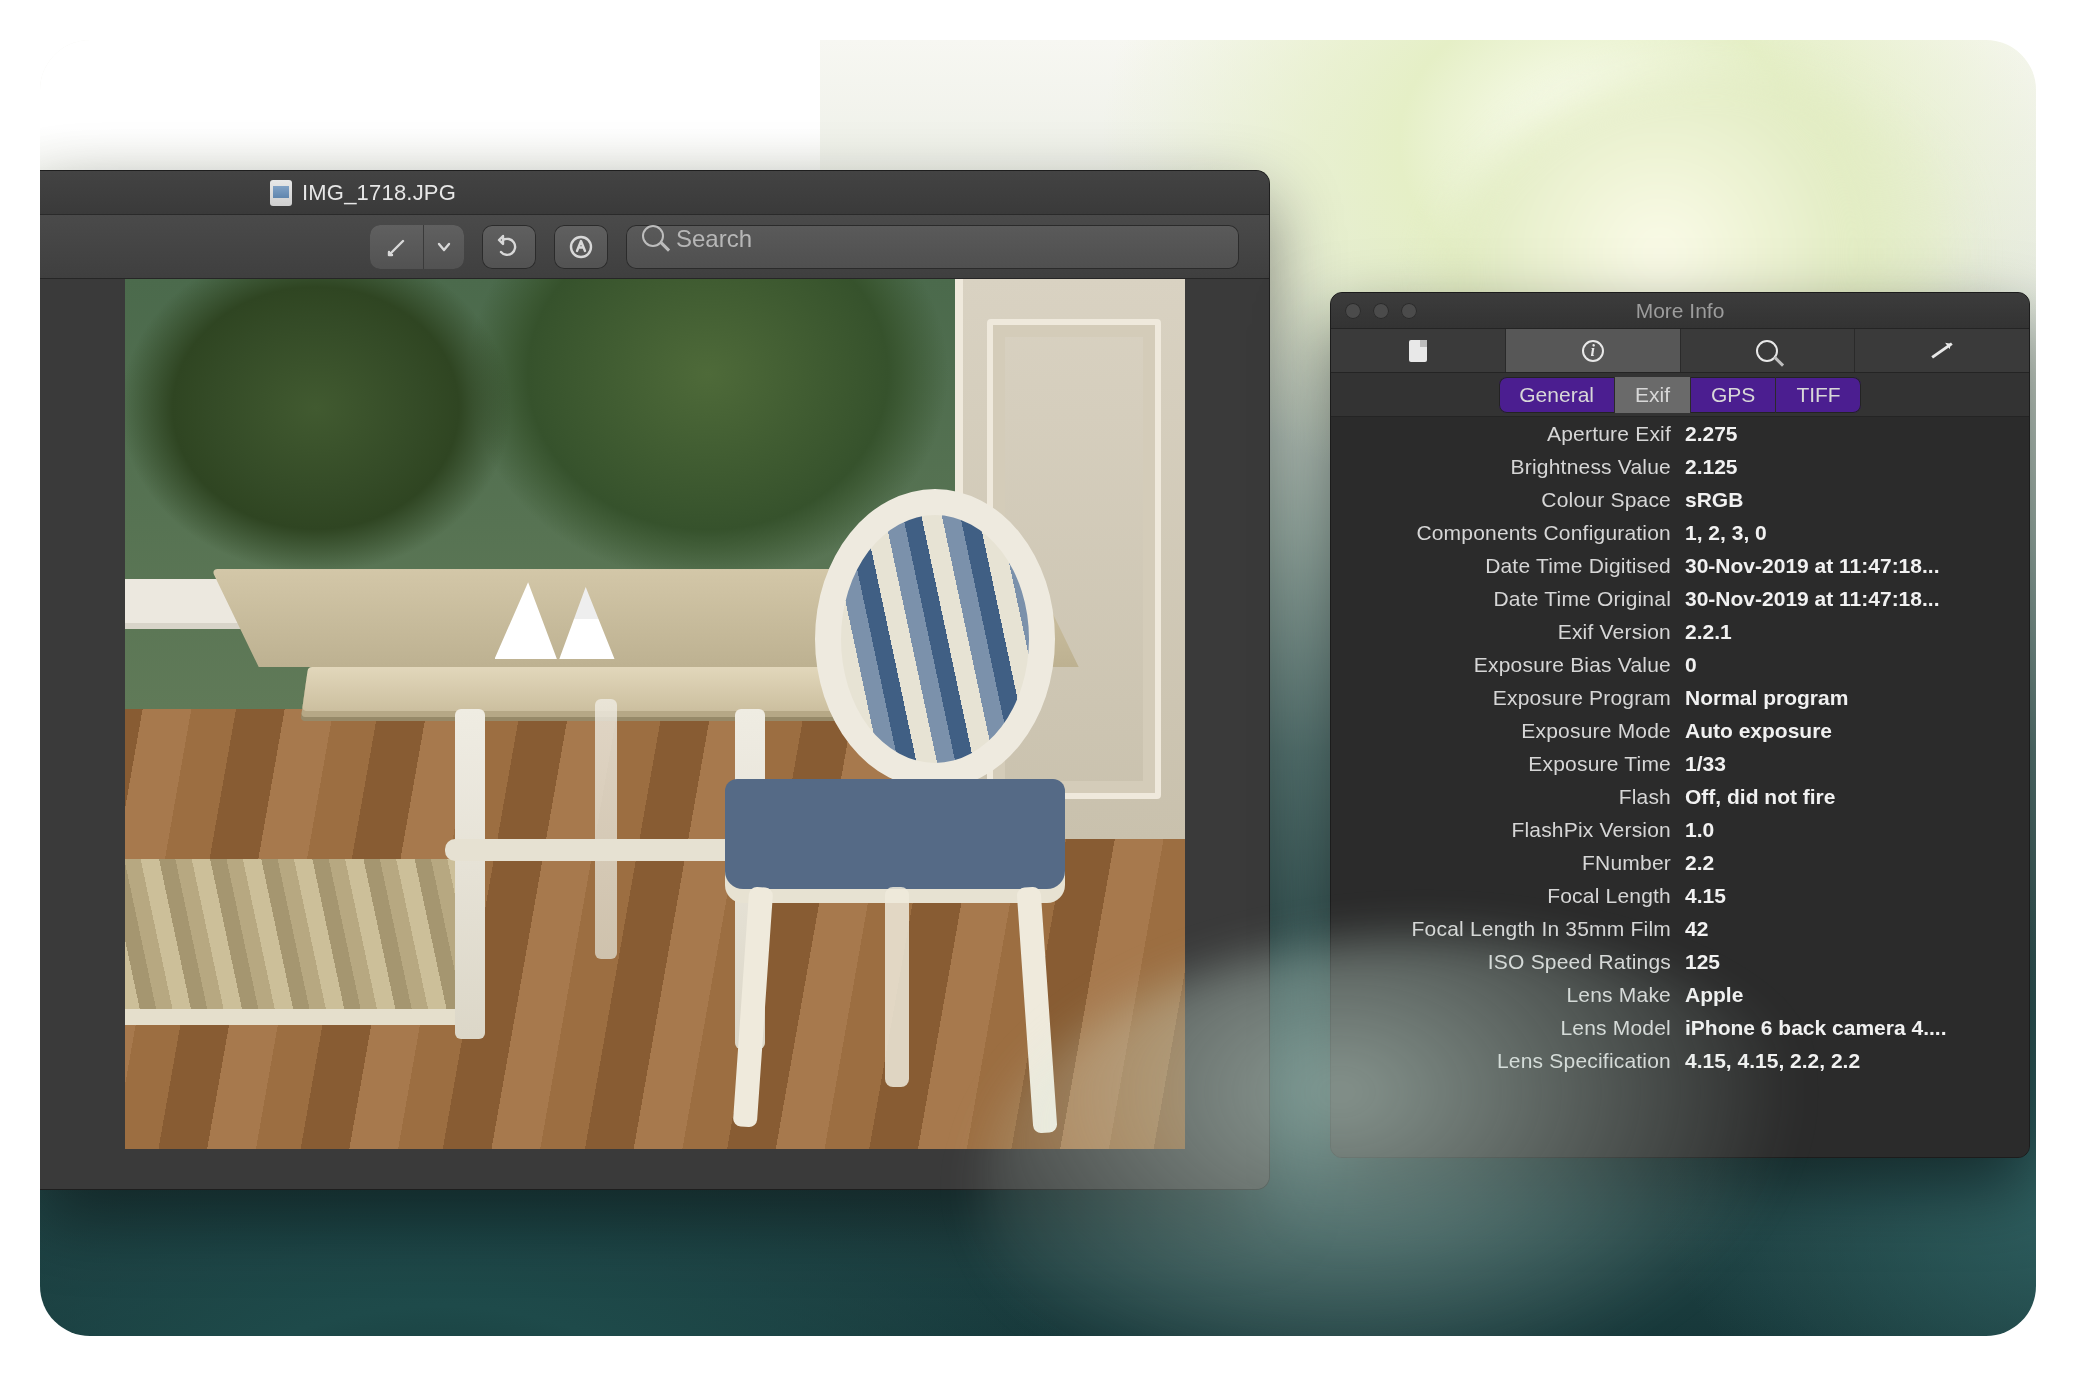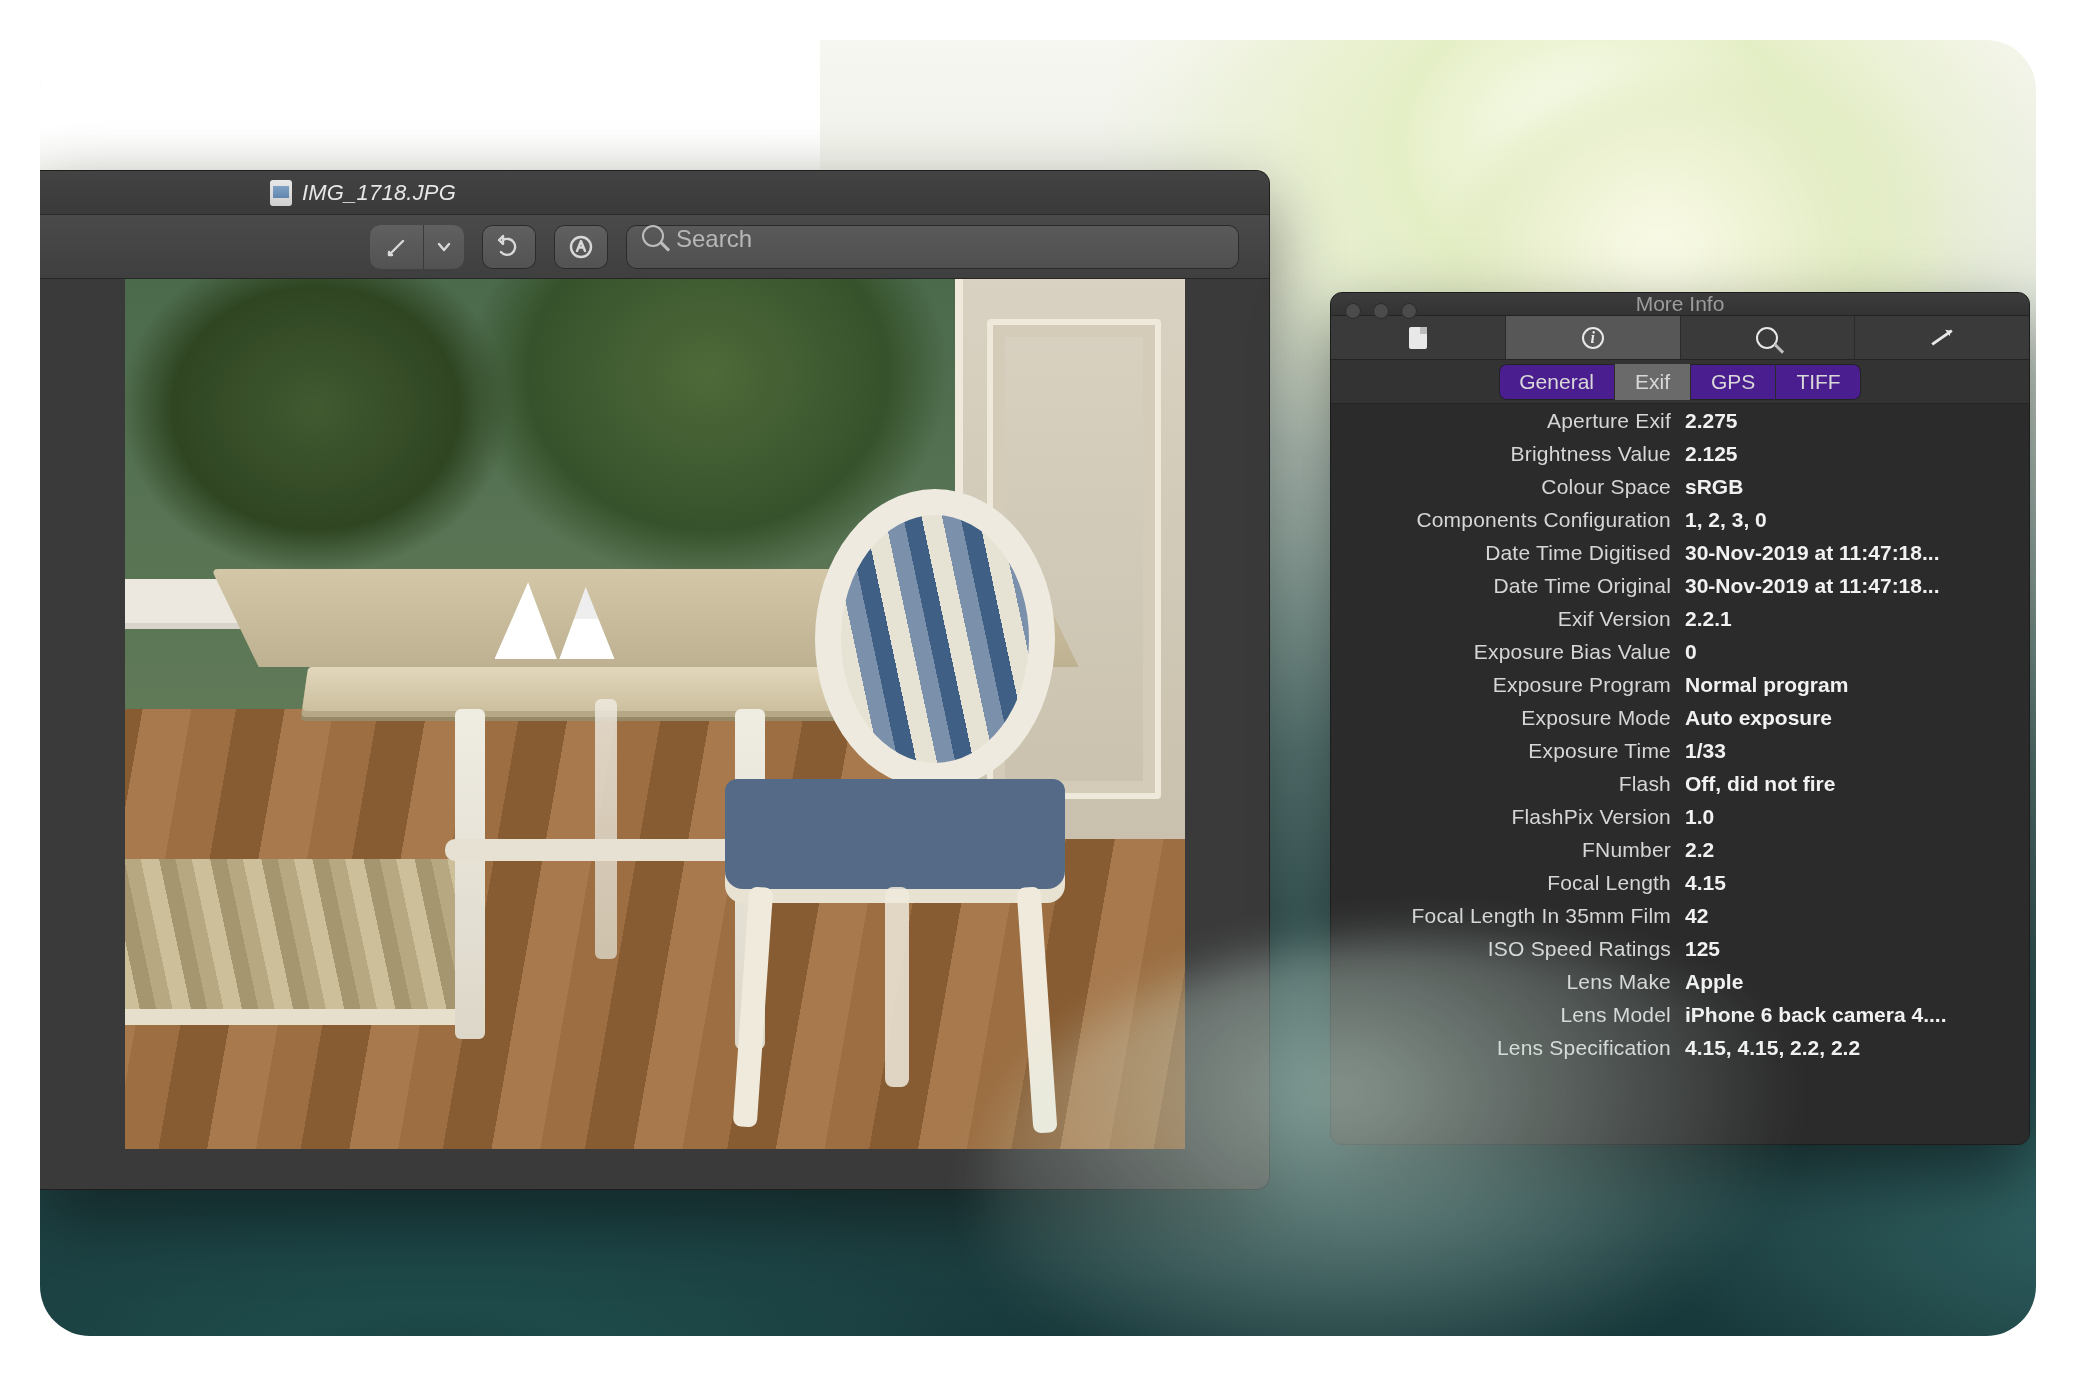--- a/index.html
+++ b/index.html
@@ -65,21 +65,21 @@
   .pw-title-icon {
     width:22px; height:26px; border-radius:3px;
     background: linear-gradient(#e8e8e8,#cfcfcf);
     position: relative;
   }
   .pw-title-icon::after{
     content:""; position:absolute; left:3px; right:3px; top:6px; height:12px;
     background: linear-gradient(#7fa2c8,#5e86b0);
   }
   .pw-title {
-    color:#e7e7e7; font-size:22px; font-weight:500; letter-spacing:0.2px;font-style:italic;
+    color:#e7e7e7; font-size:22px; font-weight:500; letter-spacing:0.2px;
   }
 
   .pw-toolbar {
     height: 64px;
     background: linear-gradient(#4a4a4a,#3f3f3f);
     border-bottom: 1px solid #262626;
     display:flex; align-items:center; gap: 18px;
     padding: 0 30px 0 330px;
   }
   .seg {
@@ -213,21 +213,21 @@
   }
 
   
   .inspector{
     position:absolute; left:1290px; top:252px; width:700px;
     background:#2f2f2f; border:1px solid #1c1c1c; border-radius:12px;
     box-shadow: 0 30px 70px rgba(0,0,0,0.5);
     overflow:hidden;
   }
   .ins-titlebar{
-    height:23px; background:linear-gradient(#3c3c3c,#333);
+    height:36px; background:linear-gradient(#3c3c3c,#333);
     display:flex; align-items:center;
     border-bottom:1px solid #242424;
     position:relative;
   }
   .traffic{position:absolute; left:14px; top:10px; display:flex; gap:12px;}
   .traffic span{width:16px;height:16px;border-radius:50%; background:#4b4b4b; box-shadow:inset 0 0 0 1px #2b2b2b;}
   .ins-title{margin:0 auto; color:#9c9c9c; font-size:21px;}
 
   .ins-modebar{
     height:44px; display:flex; background:#3a3a3a; border-bottom:1px solid #242424;

